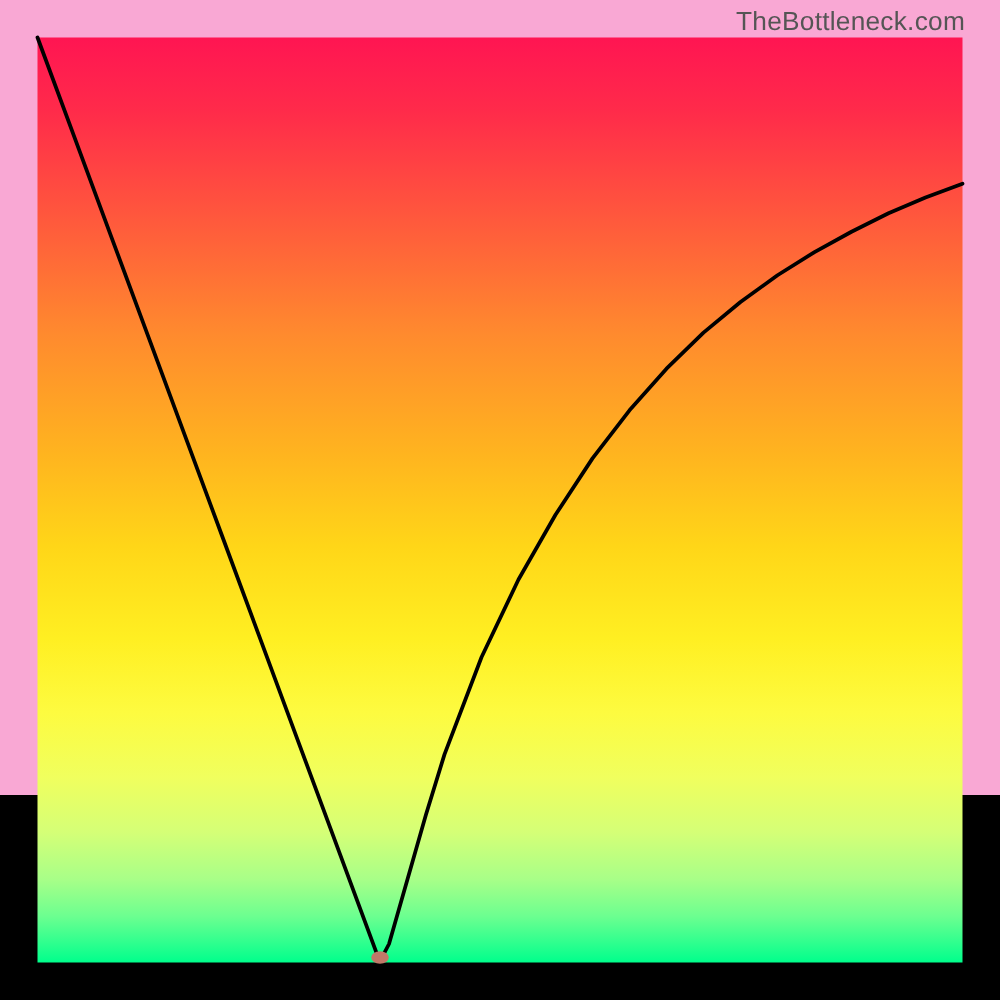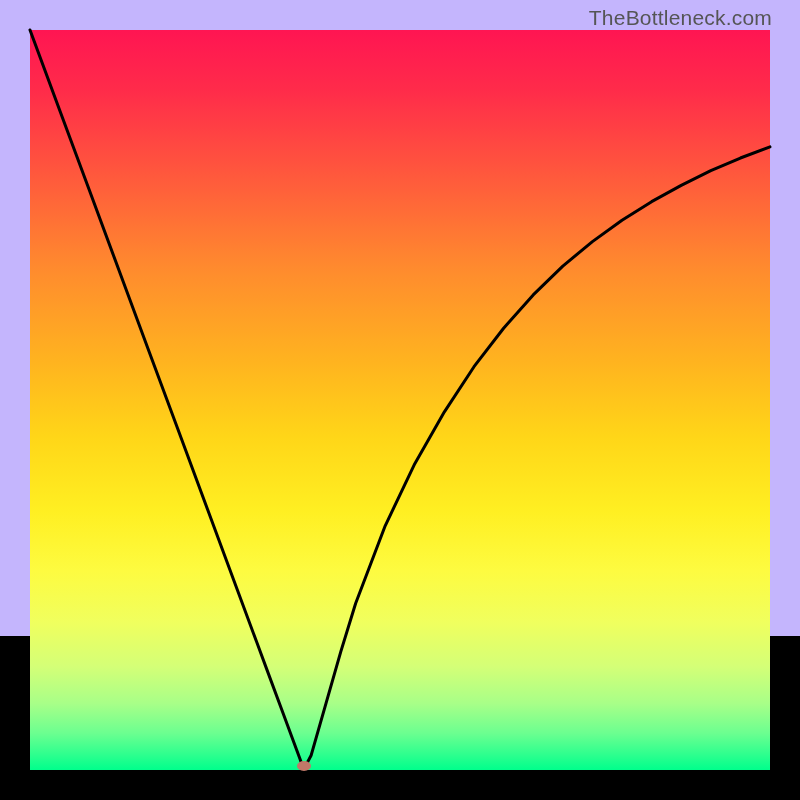--- a/index.html
+++ b/index.html
@@ -8,21 +8,21 @@
     width: 800px;
     height: 800px;
     overflow: hidden;
     background: #000;
     font-family: Arial, Helvetica, sans-serif;
   }
   .frame {
     position: relative;
     width: 800px;
     height: 636px;
-    background: #c4b5fd;
+    background: #f9a8d4;
     text-align: right;
   }
   .plot-area {
     position: absolute;
     left: 30px;
     top: 30px;
     width: 740px;
     height: 740px;
     background: linear-gradient(
       to bottom,

